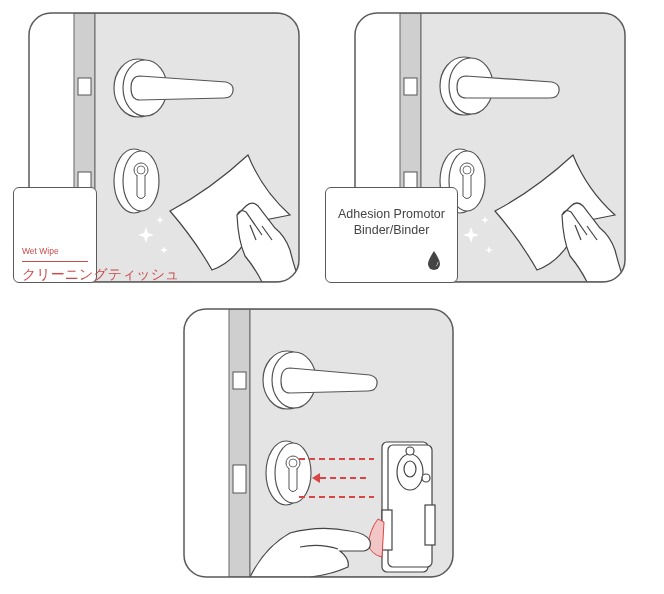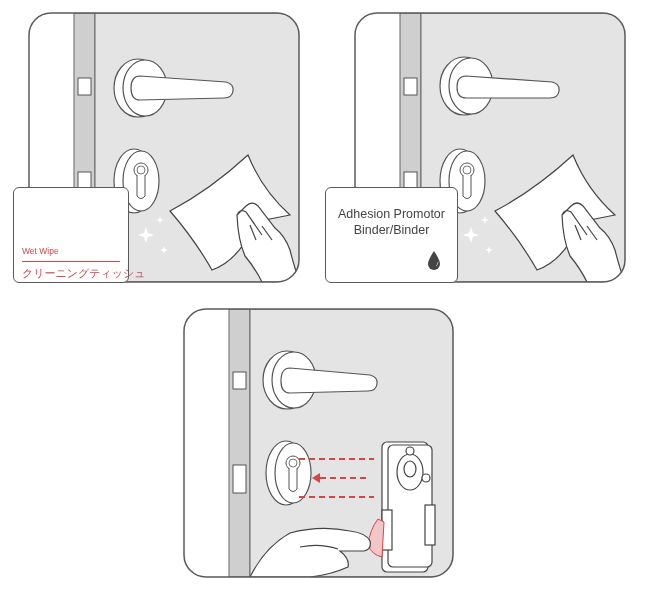--- a/index.html
+++ b/index.html
@@ -2,21 +2,21 @@
 <html><head>
 <meta charset="utf-8">
 <style>
   html, body { margin:0; padding:0; background:#ffffff; }
   body { width:664px; height:594px; position:relative; overflow:hidden; font-family:"Liberation Sans", sans-serif; }
   .panel { position:absolute; }
   svg { display:block; }
   .lbl-box { position:absolute; background:#fff; border:1.5px solid #5a5a5a; border-radius:6px; box-sizing:border-box;padding-left:7px; }
   .wet-en { position:absolute; left:8px; font-size:8.5px; color:#c94a4a; }
   .wet-line { position:absolute; left:8px; right:8px; height:1px; background:#c94a4a; }
-  .wet-jp { position:absolute; left:8px; font-size:11px; color:#c94a4a; white-space:nowrap; }
+  .wet-jp { position:absolute; left:8px; font-size:14px; color:#c94a4a; white-space:nowrap; }
   .adh-title { position:absolute; left:0; right:0; text-align:center; font-size:12.5px; color:#444; line-height:16px; }
 </style>
 </head>
 <body>
 
 <div class="panel" style="left:0;top:0;width:332px;height:290px;">
   <svg width="332" height="290">
     <defs>
       <clipPath id="c1">
           <rect x="29" y="13" width="270" height="269" rx="22"></rect>
@@ -55,21 +55,21 @@
       <path d="M170 211 Q210 190 248 155 Q262 190 290 215 L255 222 Q240 260 212 270 Q195 240 170 211 Z" fill="#fff" stroke="#444" stroke-width="1.2"></path>
 
       <g fill="#fff" stroke="#444" stroke-width="1.2">
         <path d="M237 215 Q240 208 246 212 L262 235 M246 206 Q252 200 258 206 L275 228 Q285 236 290 250 Q295 270 300 282 L262 282 Q255 268 245 256 Q238 240 237 215 Z"></path>
         <path d="M250 225 L256 240" fill="none"></path>
         <path d="M262 226 L272 240" fill="none"></path>
       </g>
     </g>
     <rect x="29" y="13" width="270" height="269" rx="22" fill="none" stroke="#5a5a5a" stroke-width="1.5"></rect>
   </svg>
-  <div class="lbl-box" style="left:13px;top:187px;width:116px;height:96px;">
+  <div class="lbl-box" style="left:13px;top:187px;width:84px;height:96px;">
     <div class="wet-en" style="top:58px;">Wet Wipe</div>
     <div class="wet-line" style="top:73px;"></div>
     <div class="wet-jp" style="top:78px;">クリーニングティッシュ</div>
   </div>
 </div>
 
 <div class="panel" style="left:332px;top:0;width:332px;height:290px;">
   <svg width="332" height="290">
     <defs>
       <clipPath id="c2">

